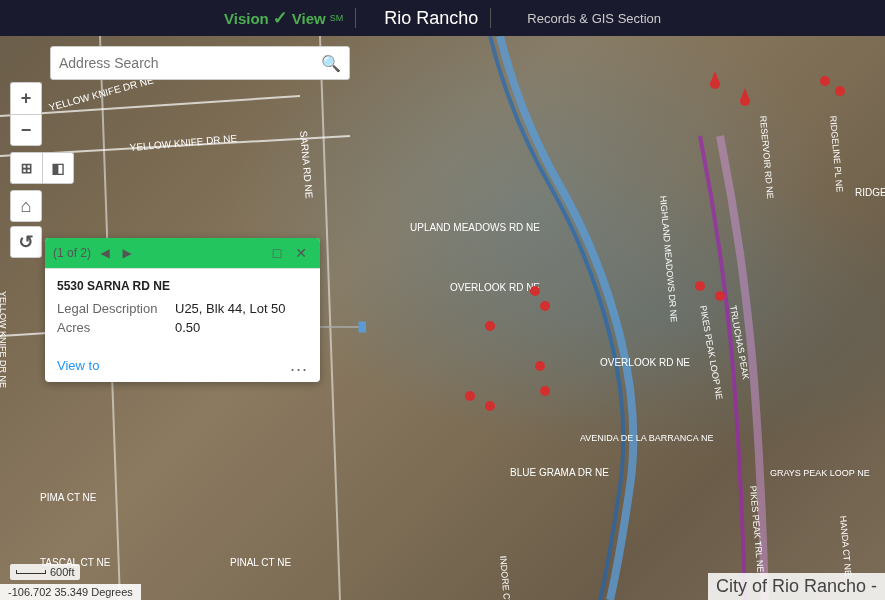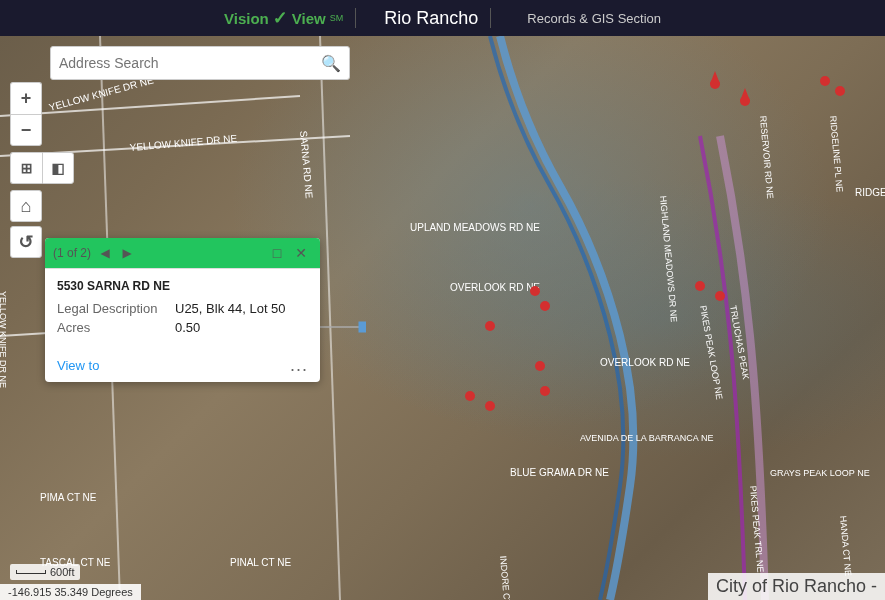--- a/index.html
+++ b/index.html
@@ -447,20 +447,20 @@
     <line x1="0" y1="7" x2="45" y2="7" stroke="#aaa" stroke-width="1.5"></line>
     <rect x="43" y="2" width="10" height="10" fill="#5b9bd5" stroke="#5b9bd5"></rect>
   </svg>
 
   <div id="scale-bar">
     <div id="scale-line"></div>
     <span>600ft</span>
   </div>
 
   <div id="coords-bar">
-    <span>-146.915 35.349 Degrees</span>
+    <span>-106.702 35.349 Degrees</span>
   </div>
 
   <div id="city-watermark">
     <span>City of Rio Rancho -</span>
   </div>
 
 </div>
 
 </body></html>

